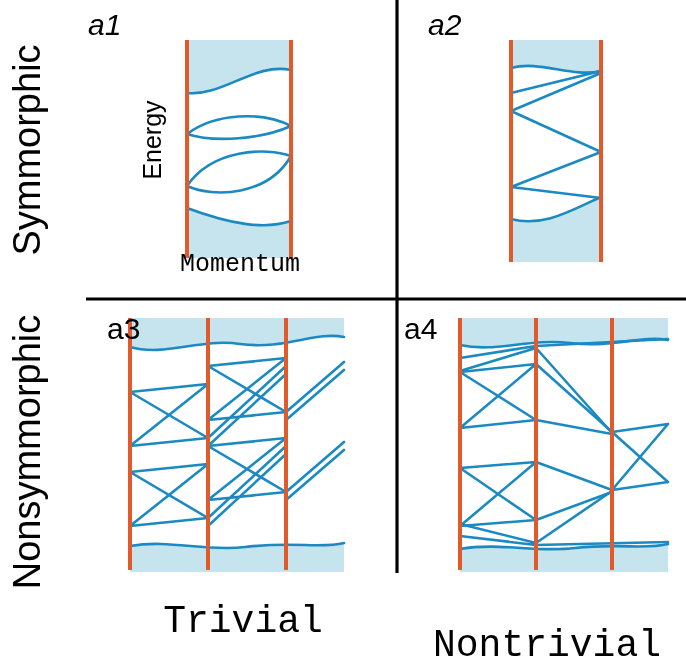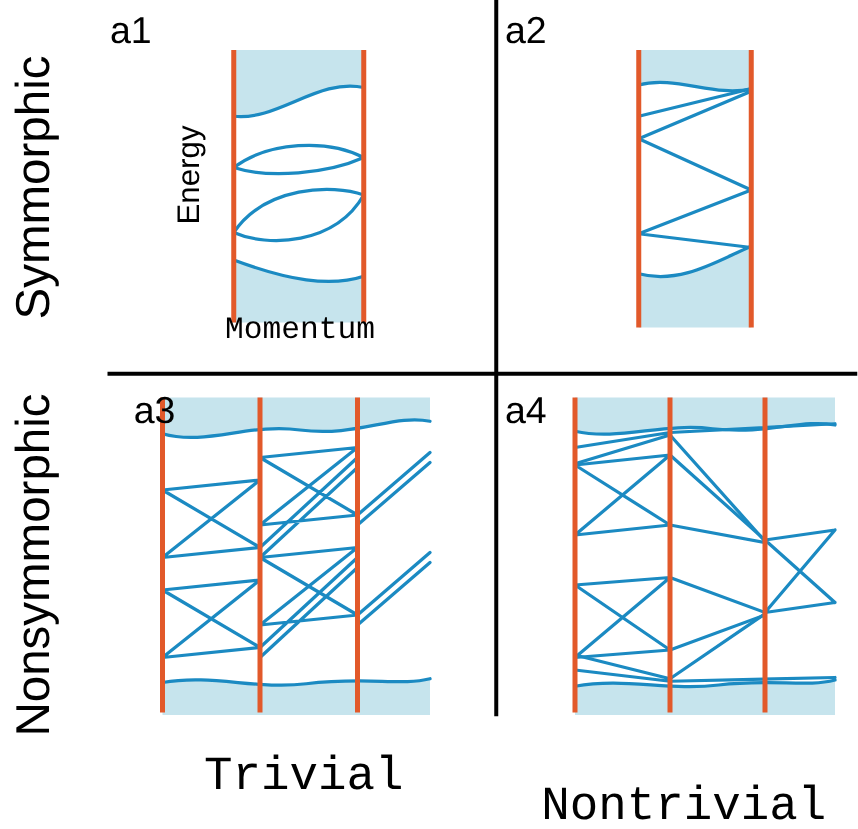--- a/index.html
+++ b/index.html
@@ -82,22 +82,22 @@
     <line class="cutline" x1="612" y1="318" x2="612" y2="570" stroke="#e2592a"></line>
   </g>
 
   <line class="divider" x1="397" y1="0" x2="397" y2="573" stroke="#000000"></line>
   <line class="divider" x1="86" y1="299" x2="686" y2="299" stroke="#000000"></line>
 </svg>
 
 <div class="lbl rot rowlbl" style="left:27px;  top:150px;">Symmorphic</div>
 <div class="lbl rot rowlbl" style="left:27px;  top:452px;">Nonsymmorphic</div>
 
-<div class="lbl panellbl" style="left:88px;  top:10px;">a1</div>
-<div class="lbl panellbl" style="left:404px; top:10px;">a2</div>
+<div class="lbl panellbl" style="left:88px;  top:10px;font-style:italic;">a1</div>
+<div class="lbl panellbl" style="left:428px; top:10px;font-style:italic;">a2</div>
 <div class="lbl panellbl" style="left:88px;  top:314px;margin-left:19px;">a3</div>
 <div class="lbl panellbl" style="left:404px; top:314px;text-align:right;">a4</div>
 
 <div class="lbl rot axislbl" style="left:152px; top:140px;">Energy</div>
 <div class="lbl ctr axislbl" style="left:240px; top:264px;">Momentum</div>
 
 <div class="lbl ctr collbl" style="left:243px; top:622px;">Trivial</div>
 <div class="lbl ctr collbl" style="left:547px; top:646px;">Nontrivial</div>
 
 </body></html>

